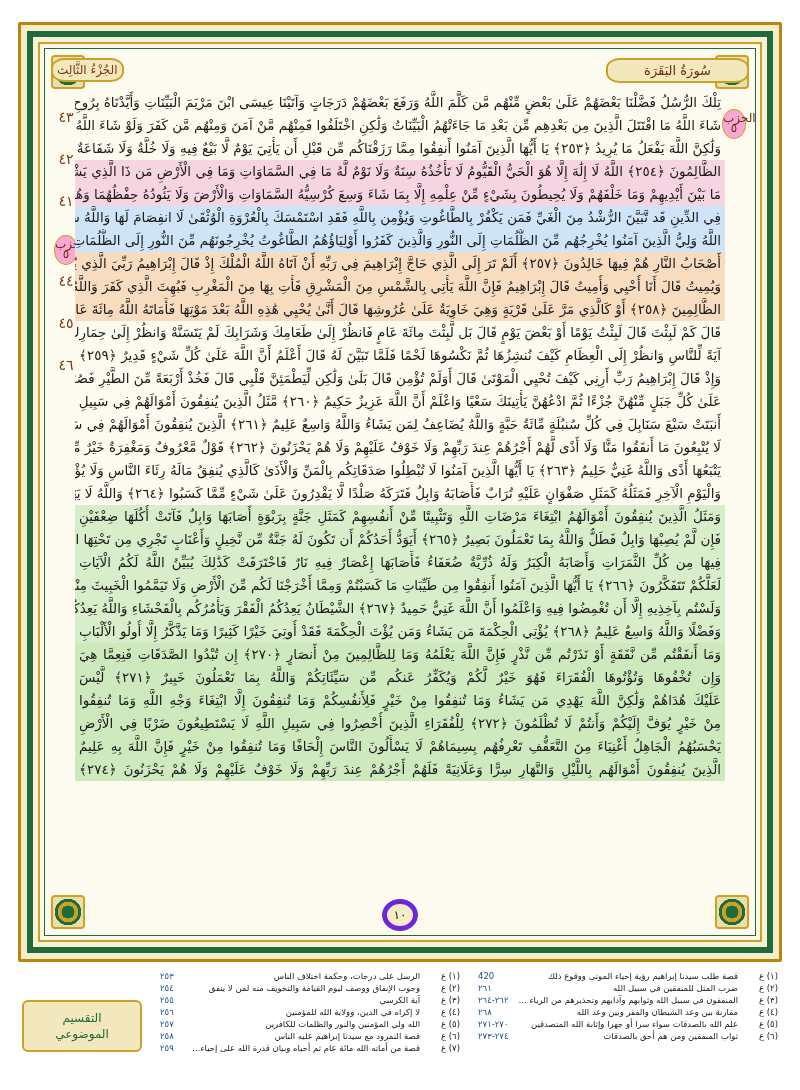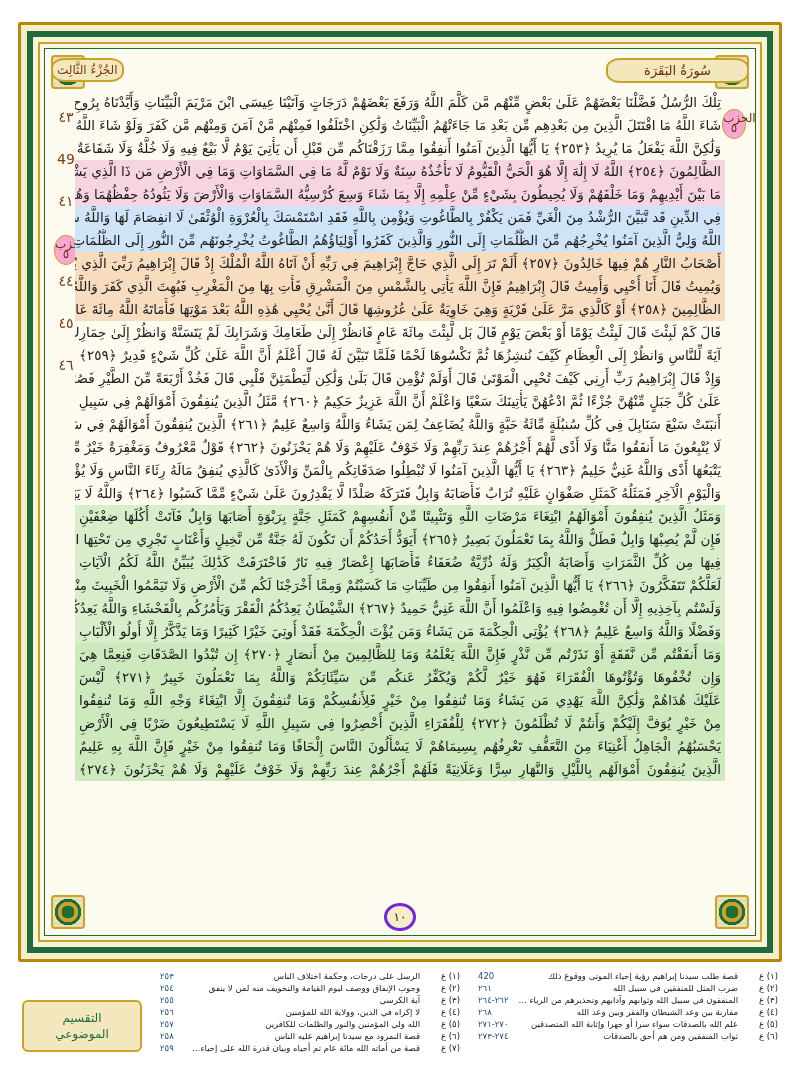--- a/index.html
+++ b/index.html
@@ -173,21 +173,21 @@
     position: absolute;
     left: 0;
     right: 0;
     bottom: 4px;
     text-align: center;
     font-size: 12px;
     color: #1b1b1b;
   }
   .page-number span {
     display: inline-block;
-    border: 3px solid #6d28d9;
+    border: 5px solid #6d28d9;
     border-radius: 50%;
     width: 26px;
     height: 22px;
     line-height: 22px;
     background: #f6edc6;
   }
 
   
   .footer {
     position: absolute;
@@ -268,21 +268,21 @@
             <div class="cartouche surah">سُورَةُ البَقَرَة</div>
             <div class="cartouche juz">الجُزْءُ الثَّالِث</div>
           </div>
 
           <div class="margin-right-col">
             <div class="hizb-ornament">الحزب ٥</div>
           </div>
 
           <div class="margin-left-col">
             <div class="margin-badge">٤٣</div>
-            <div class="margin-badge">49</div>
+            <div class="margin-badge">٤٢</div>
             <div class="margin-badge">٤١</div>
             <div class="hizb-ornament">الحزب ٥</div>
             <div class="margin-badge">٤٤</div>
             <div class="margin-badge">٤٥</div>
             <div class="margin-badge">٤٦</div>
           </div>
 
           <div class="body-wrap">
             <div class="line seg-white">تِلْكَ الرُّسُلُ فَضَّلْنَا بَعْضَهُمْ عَلَىٰ بَعْضٍ مِّنْهُم مَّن كَلَّمَ اللَّهُ وَرَفَعَ بَعْضَهُمْ دَرَجَاتٍ وَآتَيْنَا عِيسَى ابْنَ مَرْيَمَ الْبَيِّنَاتِ وَأَيَّدْنَاهُ بِرُوحِ الْقُدُسِ وَلَوْ</div>
             <div class="line seg-white">شَاءَ اللَّهُ مَا اقْتَتَلَ الَّذِينَ مِن بَعْدِهِم مِّن بَعْدِ مَا جَاءَتْهُمُ الْبَيِّنَاتُ وَلَٰكِنِ اخْتَلَفُوا فَمِنْهُم مَّنْ آمَنَ وَمِنْهُم مَّن كَفَرَ وَلَوْ شَاءَ اللَّهُ مَا اقْتَتَلُوا</div>

